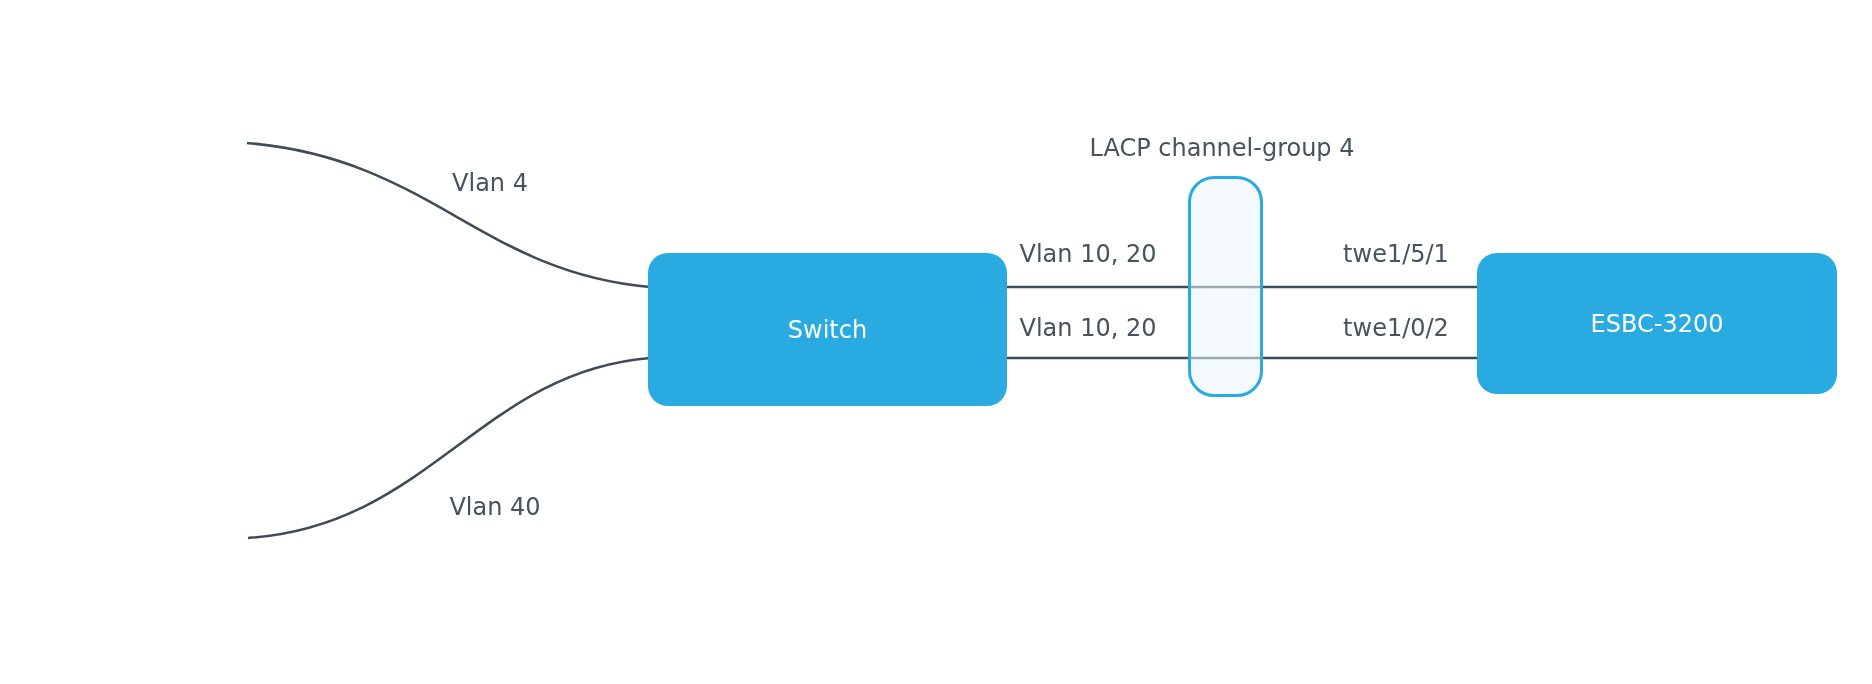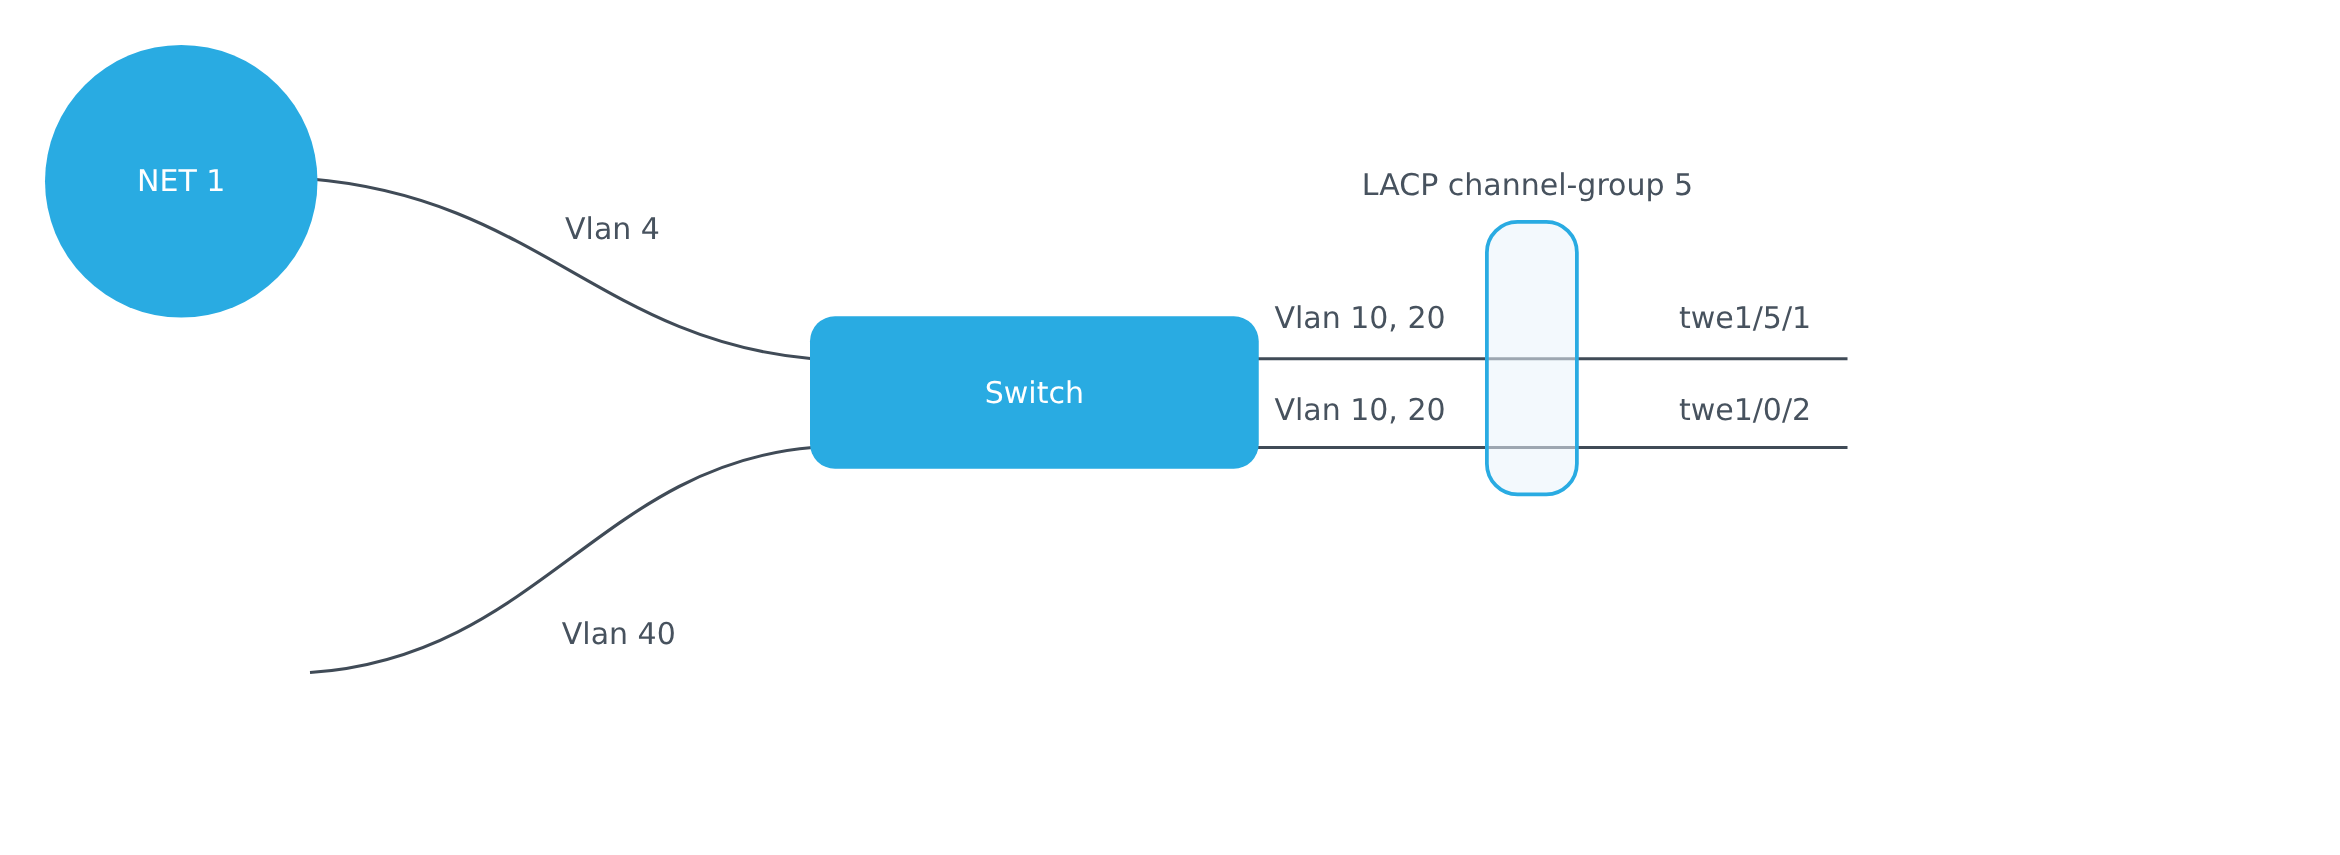--- a/index.html
+++ b/index.html
@@ -36,21 +36,21 @@
     color: #ffffff;
     font-size: 24px;
     z-index: 3;
     box-sizing: border-box;
   }
   .node.circle { border-radius: 50%; }
   .node.rect   { border-radius: 20px; }
 
   #node-net1   { left: 36px;   top: 36px;  width: 218px; height: 218px; }
   #node-net2   { left: 36px;   top: 431px; width: 218px; height: 218px; }
-  #node-switch { left: 648px;  top: 253px; width: 359px; height: 122px; }
+  #node-switch { left: 648px;  top: 253px; width: 359px; height: 153px; }
   #node-esbc   { left: 1477px; top: 253px; width: 360px; height: 141px; }
 
   .lacp-pill {
     position: absolute;
     left: 1188px; top: 176px;
     width: 75px; height: 221px;
     border: 3px solid #29abe2;
     border-radius: 26px;
     background: rgba(233, 244, 251, 0.55);
     box-sizing: border-box;
@@ -79,31 +79,31 @@
 
   <svg class="edges-svg" viewBox="0 0 1872 684" xmlns="http://www.w3.org/2000/svg">
     <path d="M 247 143 C 430 158, 480 272, 650 287"></path>
     <path d="M 248 538 C 430 526, 480 372, 650 358"></path>
     <path d="M 1006 287 L 1478 287"></path>
     <path d="M 1006 358 L 1478 358"></path>
   </svg>
 
   <div class="lacp-pill"></div>
 
-  <div id="node-net1" class="node circle">
-    <span>NET 1</span>
-  </div>
 
 
   <div id="node-switch" class="node rect">
     <span>Switch</span>
   </div>
 
+  <div id="node-esbc" class="node rect">
+    <span>ESBC-3200</span>
+  </div>
 
-  <div id="label-lacp" class="edge-label">LACP channel-group 5</div>
+  <div id="label-lacp" class="edge-label">LACP channel-group 4</div>
 
   <div id="label-vlan10" class="edge-label">Vlan 4</div>
 
   <div id="label-vlan20" class="edge-label">Vlan 40</div>
 
   <div id="label-vlan-row1" class="edge-label">Vlan 10, 20</div>
 
   <div id="label-twe1" class="edge-label">twe1/5/1</div>
 
   <div id="label-vlan-row2" class="edge-label">Vlan 10, 20</div>

